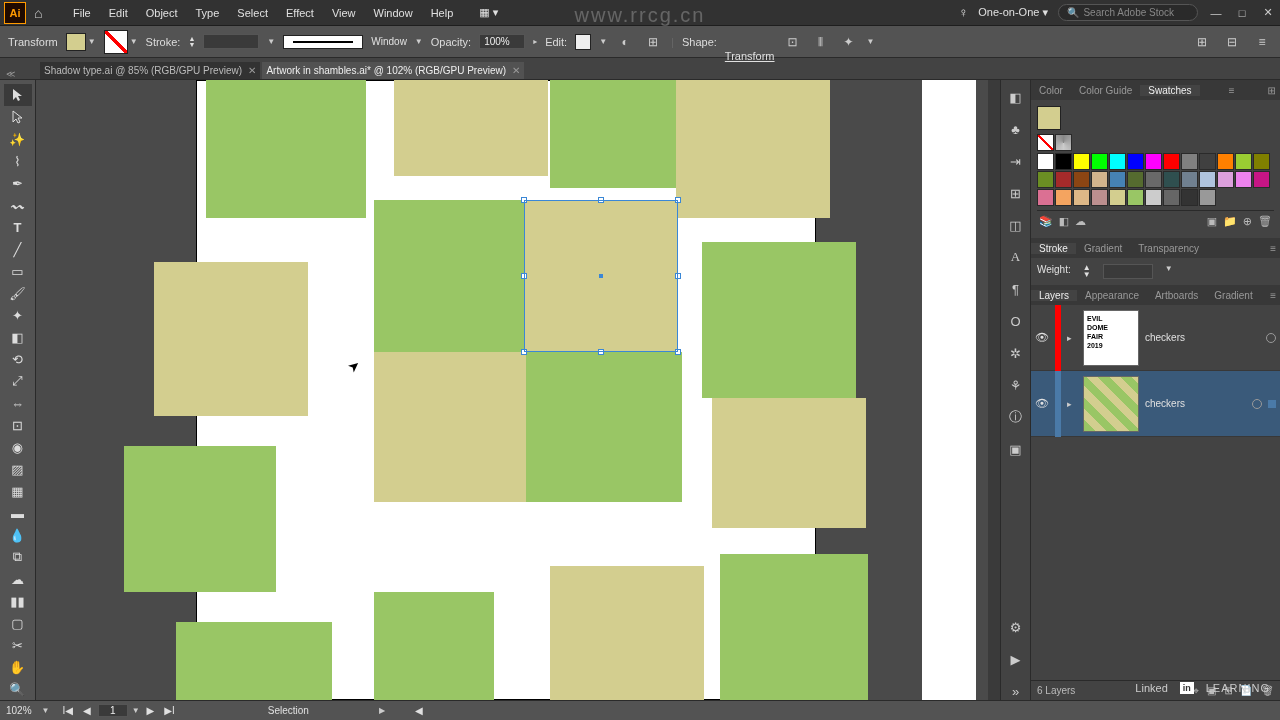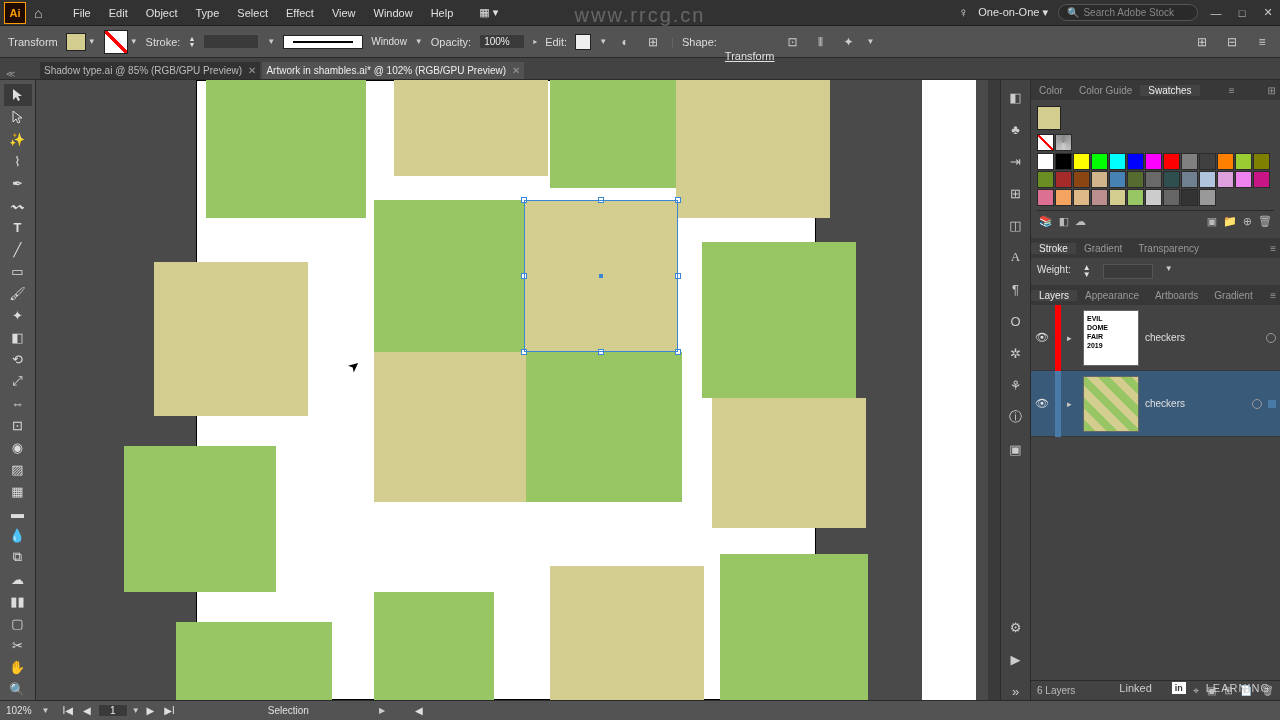--- a/index.html
+++ b/index.html
@@ -86,21 +86,21 @@
 .layers-footer { height:20px; border-top:1px solid #2a2a2a; display:flex; align-items:center; padding:0 6px; font-size:10px; color:#bbb; gap:8px;}
 .layers-footer .right-ics { margin-left:auto; display:flex; gap:8px;}
 
 
 .status-bar { position:absolute; bottom:0; left:0; right:0; height:20px; background:#535353; display:flex; align-items:center; font-size:10px; padding:0 6px; gap:10px; border-top:1px solid #2a2a2a;}
 .status-bar .nav { display:flex; gap:4px; align-items:center;}
 .status-bar .nav .b { padding:0 3px;}
 .status-bar input { width:30px; background:#3a3a3a; border:1px solid #555; color:#eee; font-size:10px; text-align:center;}
 
 .watermark { position:absolute; top:4px; left:50%; transform:translateX(-50%); font-size:20px; color:rgba(255,255,255,0.25); letter-spacing:2px; font-family:Arial; pointer-events:none;}
-.linkedin-badge { position:absolute; bottom:26px; right:10px; font-size:11px; color:#ccc; display:flex; align-items:center; gap:20px;}
+.linkedin-badge { position:absolute; bottom:26px; right:10px; font-size:11px; color:#ccc; display:flex; align-items:center; gap:12px;}
 .linkedin-badge .box { background:#fff; color:#333; font-weight:bold; padding:1px 3px; font-size:9px;}
 
 
 .vscroll { position:absolute; right:0; top:0; bottom:0; width:12px; background:#3a3a3a;}
 
 svg { display:block; }
 </style>
 </head>
 <body>
 

